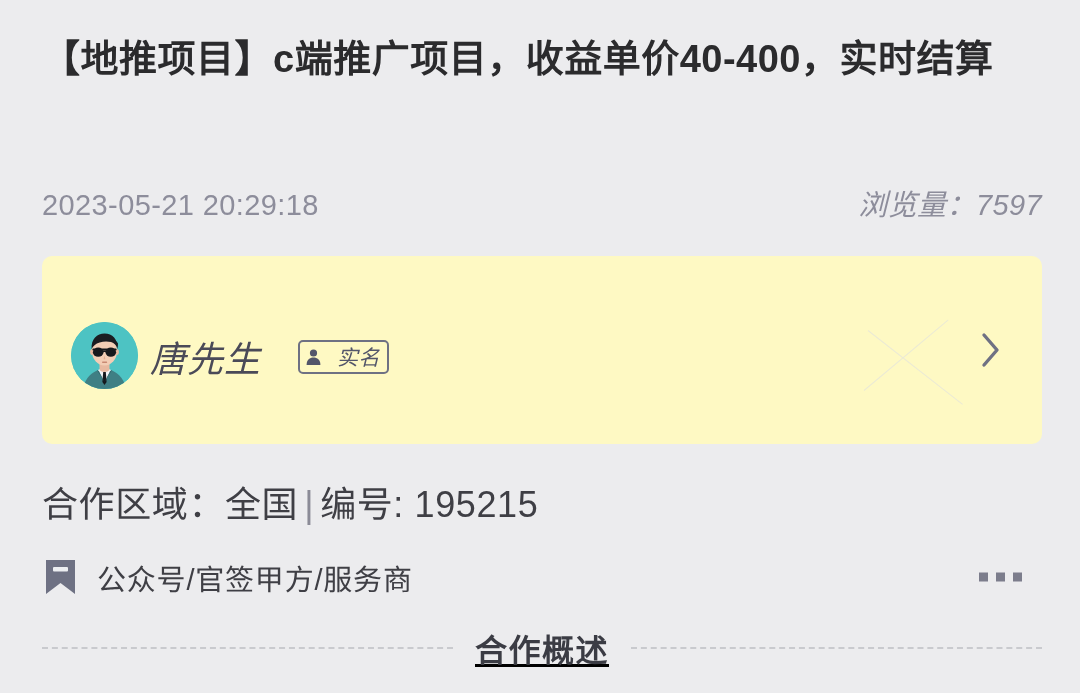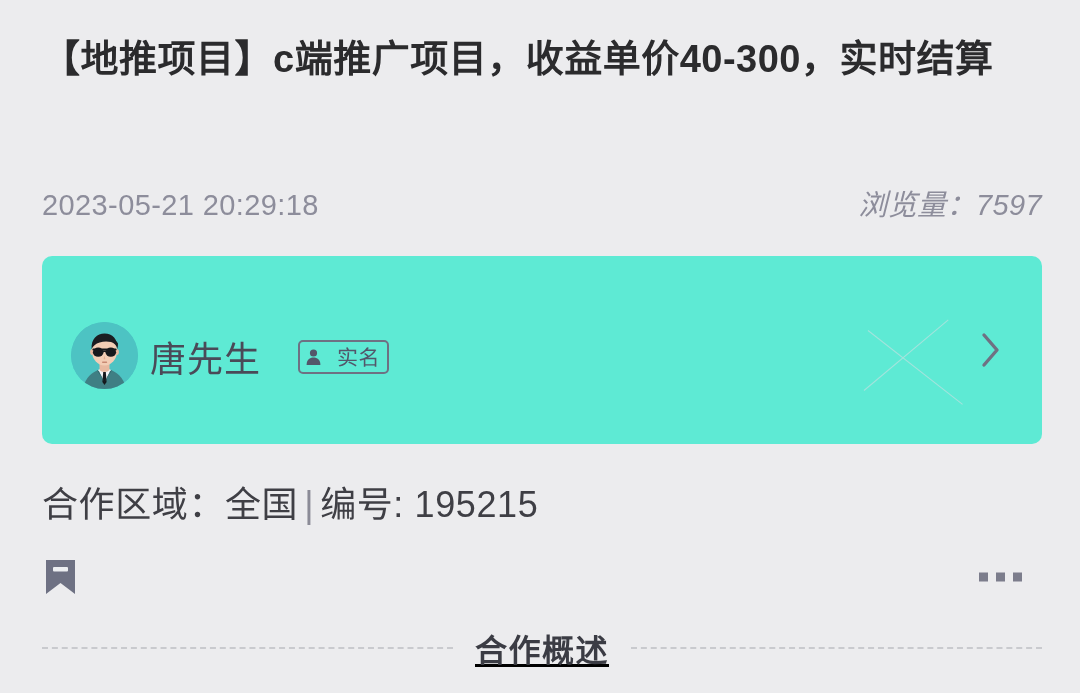--- a/index.html
+++ b/index.html
@@ -65,24 +65,25 @@
     font-style: italic;
   }
 
   
   .user-card {
     position: absolute;
     left: 42px;
     top: 256px;
     width: 1000px;
     height: 188px;
-    background: #5eead4;
+    background: #fef9c3;
     border-radius: 10px;
     box-sizing: border-box;
     overflow: hidden;
+    font-style: italic;
   }
   .card-watermark {
     position: absolute;
     right: 34px;
     bottom: 18px;
     width: 150px;
     height: 110px;
     pointer-events: none;
     opacity: 0.55;
   }
@@ -241,21 +242,21 @@
     color: #3b3c44;
     letter-spacing: 1.5px;
     white-space: nowrap;
   }
 </style>
 </head>
 <body>
 
 <div class="page">
 
-  <div class="title">【地推项目】c端推广项目，收益单价40-300，实时结算</div>
+  <div class="title">【地推项目】c端推广项目，收益单价40-400，实时结算</div>
 
   <div class="meta-row">
     <span class="meta-date">2023-05-21 20:29:18</span>
     <span class="meta-views">
       <span>浏览量：</span><span>7597</span>
     </span>
   </div>
 
   <div class="user-card">
 
@@ -308,20 +309,21 @@
 
   <div class="info-line">
     <span>合作区域：</span><span>全国</span><span class="info-sep">|</span><span>编号:</span>&nbsp;<span>195215</span>
   </div>
 
   <div class="tag-row">
     <svg class="tag-icon" viewBox="0 0 29 34" xmlns="http://www.w3.org/2000/svg">
       <path d="M0 0 H29 V34 L14.5 23 L0 34 Z" fill="#6e7183"></path>
       <rect x="7" y="7" width="15" height="4.4" rx="1" fill="#eceef1"></rect>
     </svg>
+    <div class="tag-text">公众号/官签甲方/服务商</div>
     <div class="more-dots">
       <i></i>
       <i></i>
       <i></i>
     </div>
   </div>
 
   <div class="section-divider">
     <span class="dash-line"></span>
     <span class="section-title">合作概述</span>

